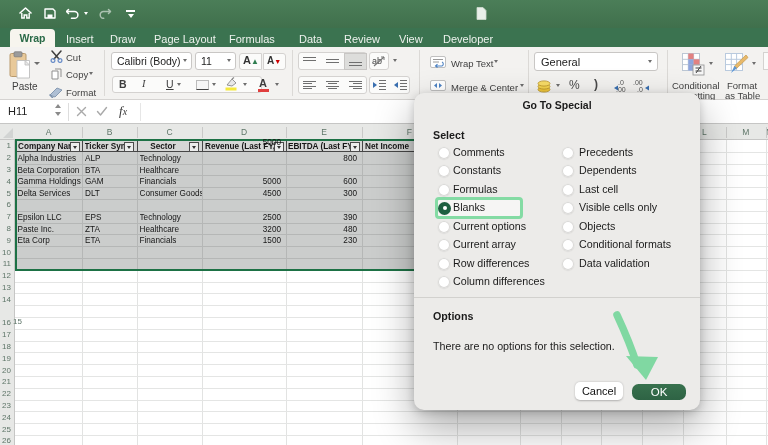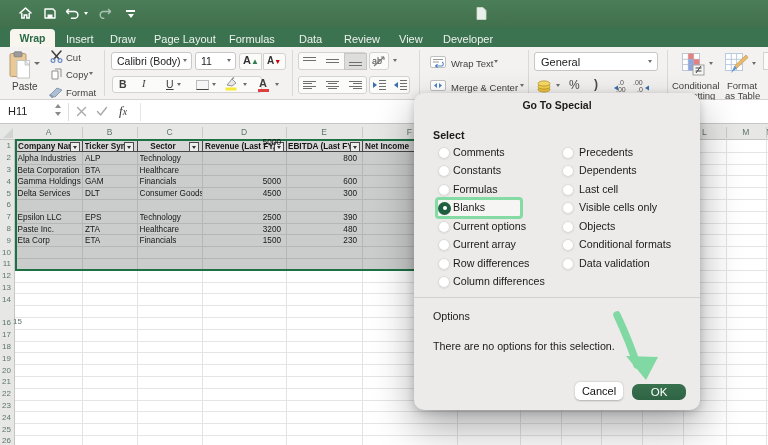--- a/index.html
+++ b/index.html
@@ -465,21 +465,21 @@
         <div class="radio" style="left:148px;top:109px"></div>
         <div class="dtx" style="left:165px;top:108px">Visible cells only</div>
         <div class="radio" style="left:148px;top:127.5px"></div>
         <div class="dtx" style="left:165px;top:126.5px">Objects</div>
         <div class="radio" style="left:148px;top:146px"></div>
         <div class="dtx" style="left:165px;top:145px">Conditional formats</div>
         <div class="radio" style="left:148px;top:164.5px"></div>
         <div class="dtx" style="left:165px;top:163.5px">Data validation</div>
       </div>
     <div class="abs" style="left:0;top:204px;width:286px;height:1px;background:#d2d1ce"></div>
-    <div class="dtx" style="left:19px;top:217px;font-weight:normal">Options</div>
+    <div class="dtx" style="left:19px;top:217px;font-weight:bold">Options</div>
     <div class="dtx" style="left:19px;top:247px">There are no options for this selection.</div>
     <div class="abs" style="left:161px;top:289px;width:48px;height:18px;background:#fff;border-radius:5px;box-shadow:0 0.5px 2px rgba(0,0,0,0.25);font-size:11px;color:#111;text-align:center;line-height:18px">Cancel</div>
     <div class="abs" style="left:218px;top:291px;width:54px;height:16px;background:linear-gradient(#38714e,#2e6344);border-radius:6.5px;font-size:11.5px;color:#fff;text-align:center;line-height:16px">OK</div>
     <svg class="abs" style="left:190px;top:215px" width="70" height="80" viewBox="0 0 70 80">
       <path d="M13 7 Q26 35 33 57" fill="none" stroke="#80d8a2" stroke-width="7.5" stroke-linecap="round"></path>
       <path d="M22 48 L54 49 L42 72 Z" fill="#80d8a2"></path>
     </svg>
   </div>
 
 </div>

